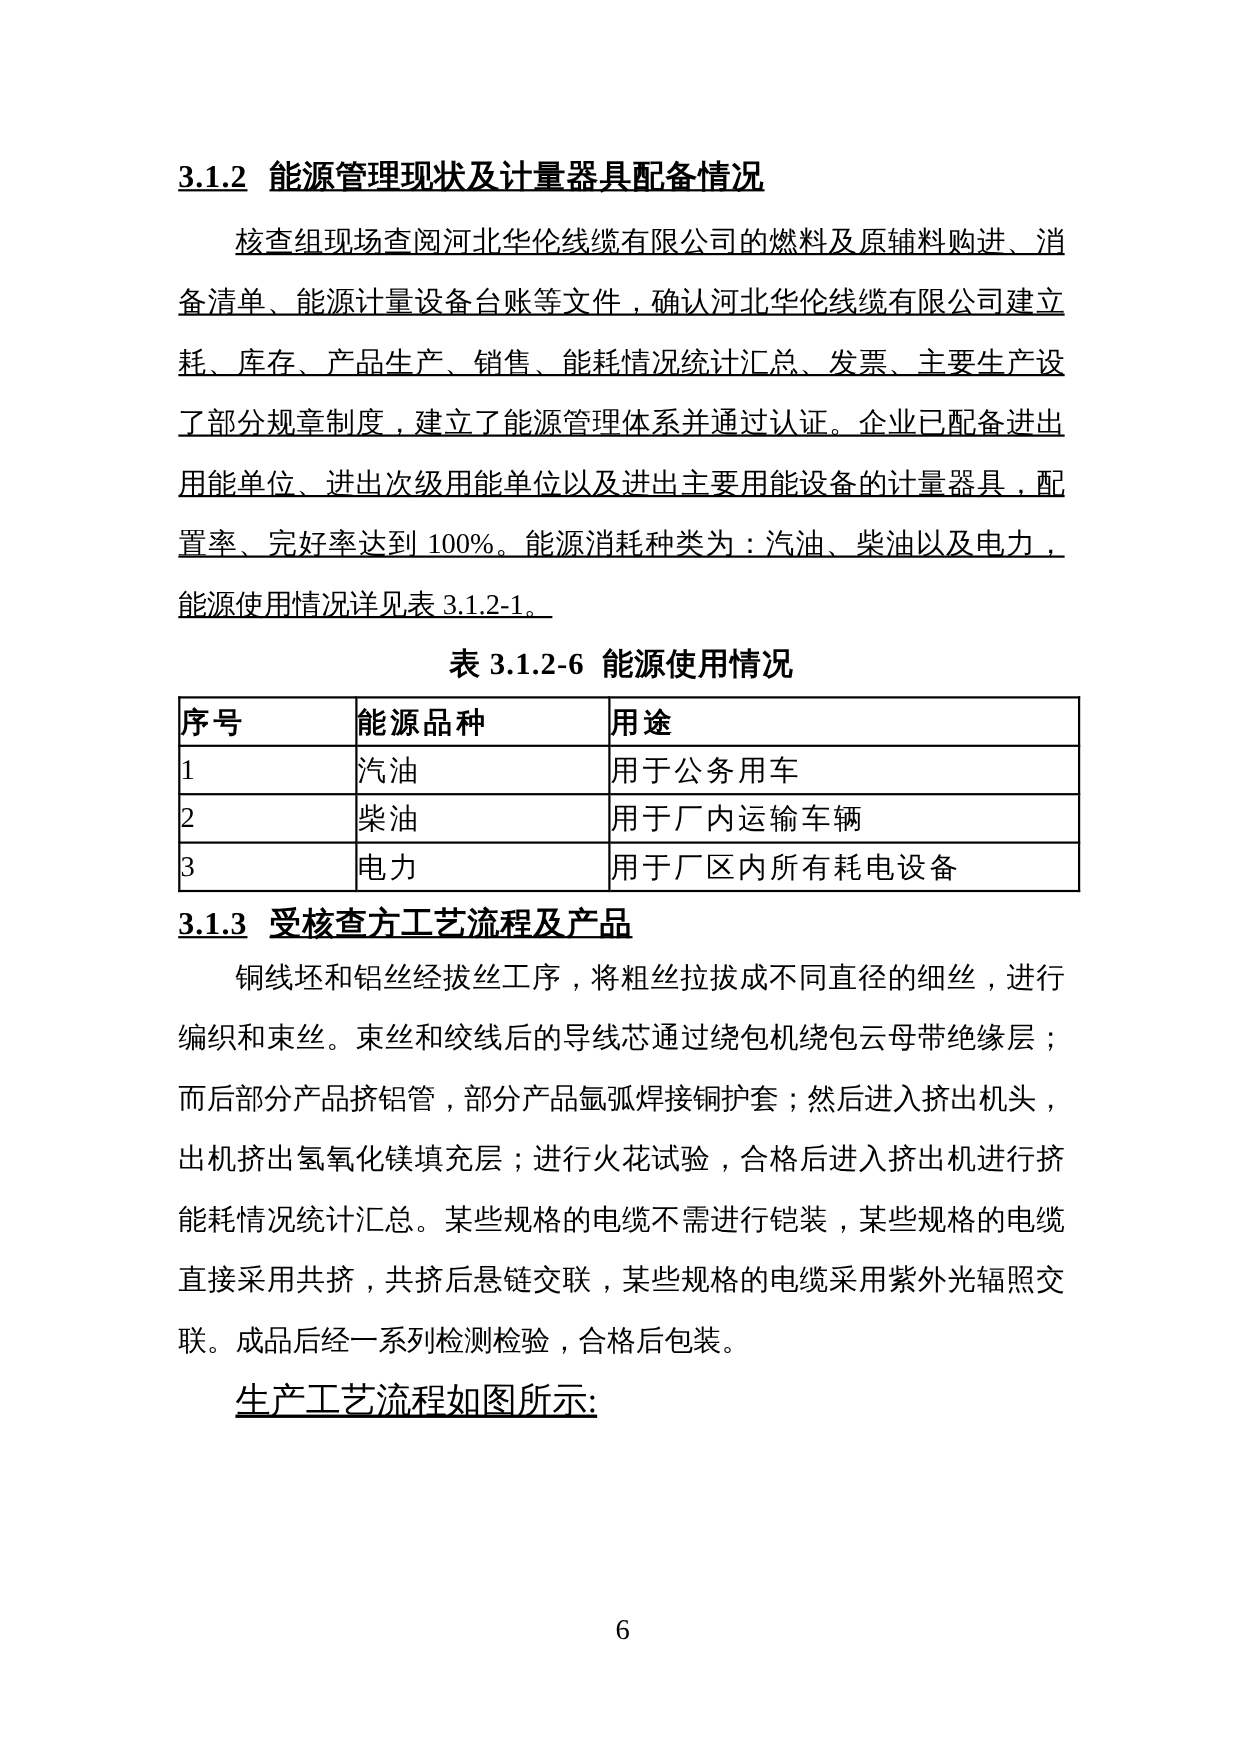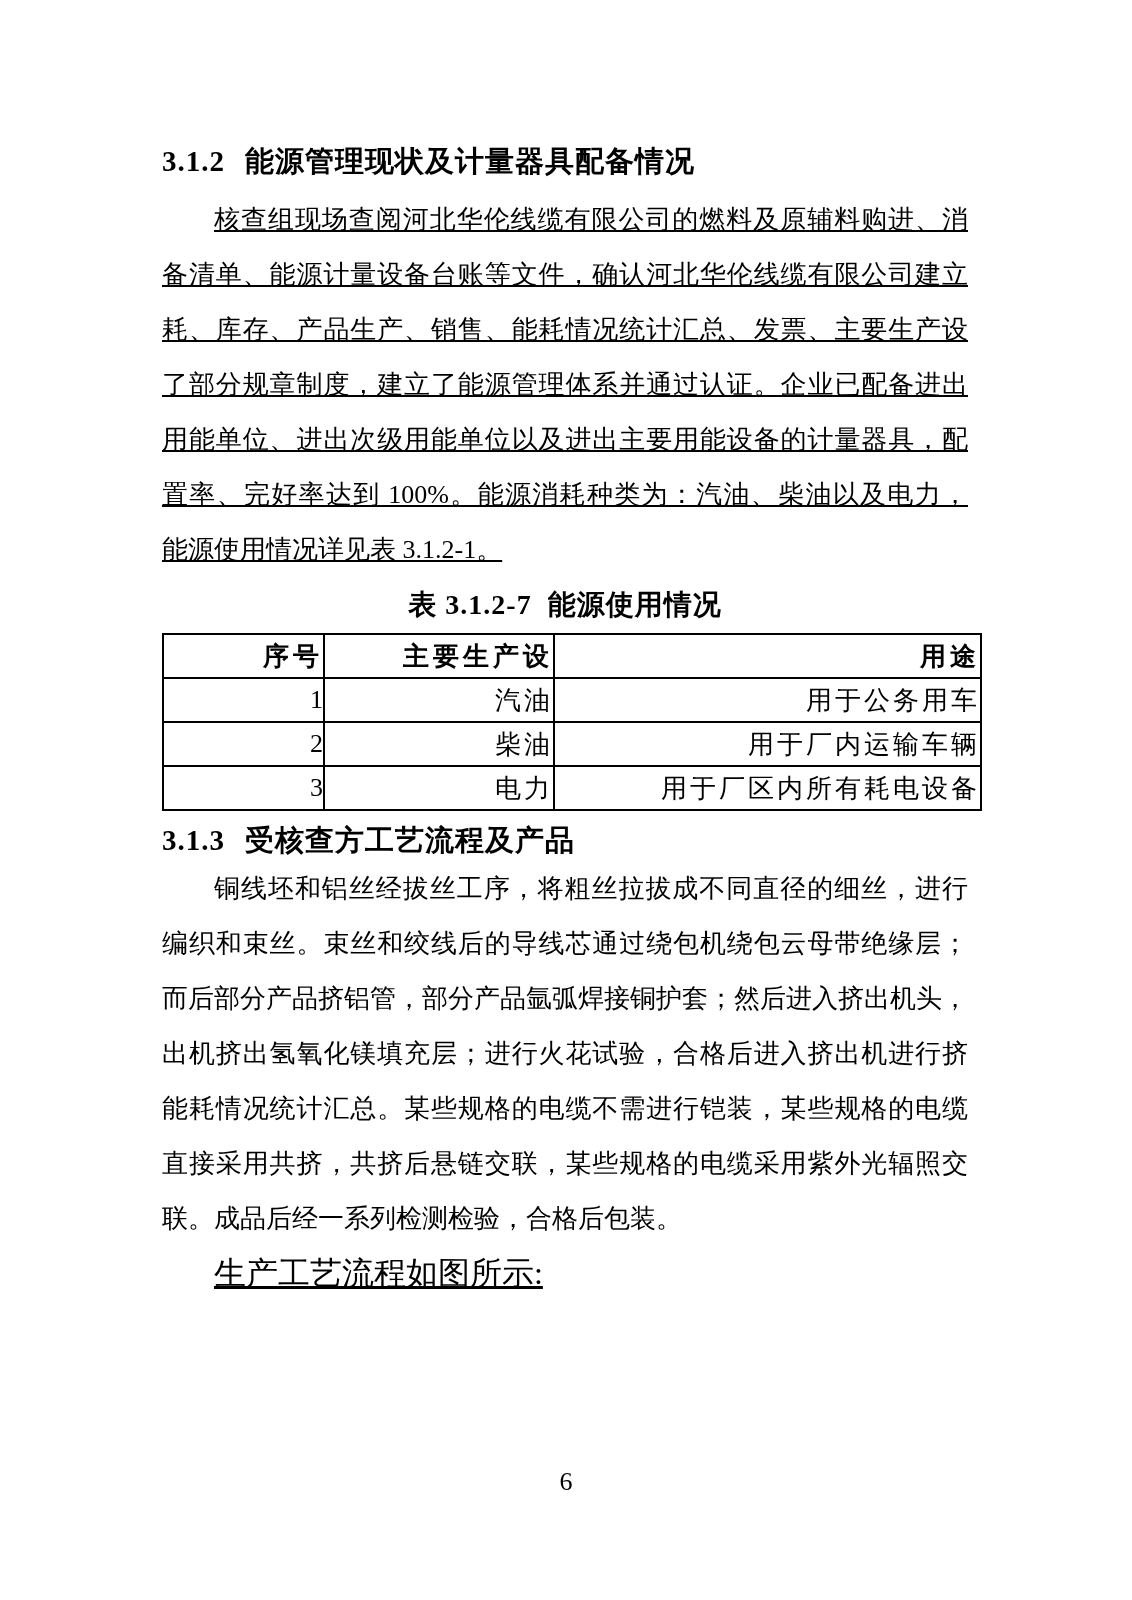--- a/index.html
+++ b/index.html
@@ -19,20 +19,21 @@
     width: 806px;
   }
   .h-sec {
     display: flex;
     align-items: baseline;
     font-weight: bold;
     font-size: 29px;
     line-height: 42px;
     letter-spacing: 1px;
     white-space: nowrap;
+    text-decoration: underline;
   }
   .h-sec .num { margin-right: 20px; letter-spacing: 1px; }
   #h312 { margin-top: 140px; }
   #h313 { margin-top: 8px; align-items: flex-end; }
   .para .line {
     font-size: 26px;
     line-height: 55px;
     height: 55px;
     text-align: justify;
     text-align-last: justify;
@@ -54,21 +55,21 @@
   table.energy {
     margin-top: 8px;
     border-collapse: collapse;
     width: 818px;
     table-layout: fixed;
   }
   table.energy th, table.energy td {
     border: 2px solid #000000;
     height: 42px;
     padding: 0;
-    text-align: right;
+    text-align: left;
     vertical-align: middle;
     font-size: 26px;
   }
   table.energy th { font-weight: bold; letter-spacing: 4px; }
   table.energy td { letter-spacing: 3px; }
   table.energy td.numcell { letter-spacing: 0; }
   .lead {
     font-size: 32px;
     line-height: 55px;
     text-indent: 52px;
@@ -98,32 +99,32 @@
     <div class="para" id="para1">
       <div class="line first">核查组现场查阅河北华伦线缆有限公司的燃料及原辅料购进、消</div>
       <div class="line">备清单、能源计量设备台账等文件，确认河北华伦线缆有限公司建立</div>
       <div class="line">耗、库存、产品生产、销售、能耗情况统计汇总、发票、主要生产设</div>
       <div class="line">了部分规章制度，建立了能源管理体系并通过认证。企业已配备进出</div>
       <div class="line">用能单位、进出次级用能单位以及进出主要用能设备的计量器具，配</div>
       <div class="line">置率、完好率达到 100%。能源消耗种类为：汽油、柴油以及电力，</div>
       <div class="line lastline">能源使用情况详见表 3.1.2-1。</div>
     </div>
 
-    <div class="caption">表 3.1.2-7  能源使用情况</div>
+    <div class="caption">表 3.1.2-6  能源使用情况</div>
 
     <table class="energy">
       <colgroup>
         <col style="width:161px">
         <col style="width:230px">
         <col style="width:427px">
       </colgroup>
       <tbody>
         <tr>
           <th>序号</th>
-          <th>主要生产设</th>
+          <th>能源品种</th>
           <th>用途</th>
         </tr>
         <tr>
           <td class="numcell">1</td>
           <td>汽油</td>
           <td>用于公务用车</td>
         </tr>
         <tr>
           <td class="numcell">2</td>
           <td>柴油</td>

